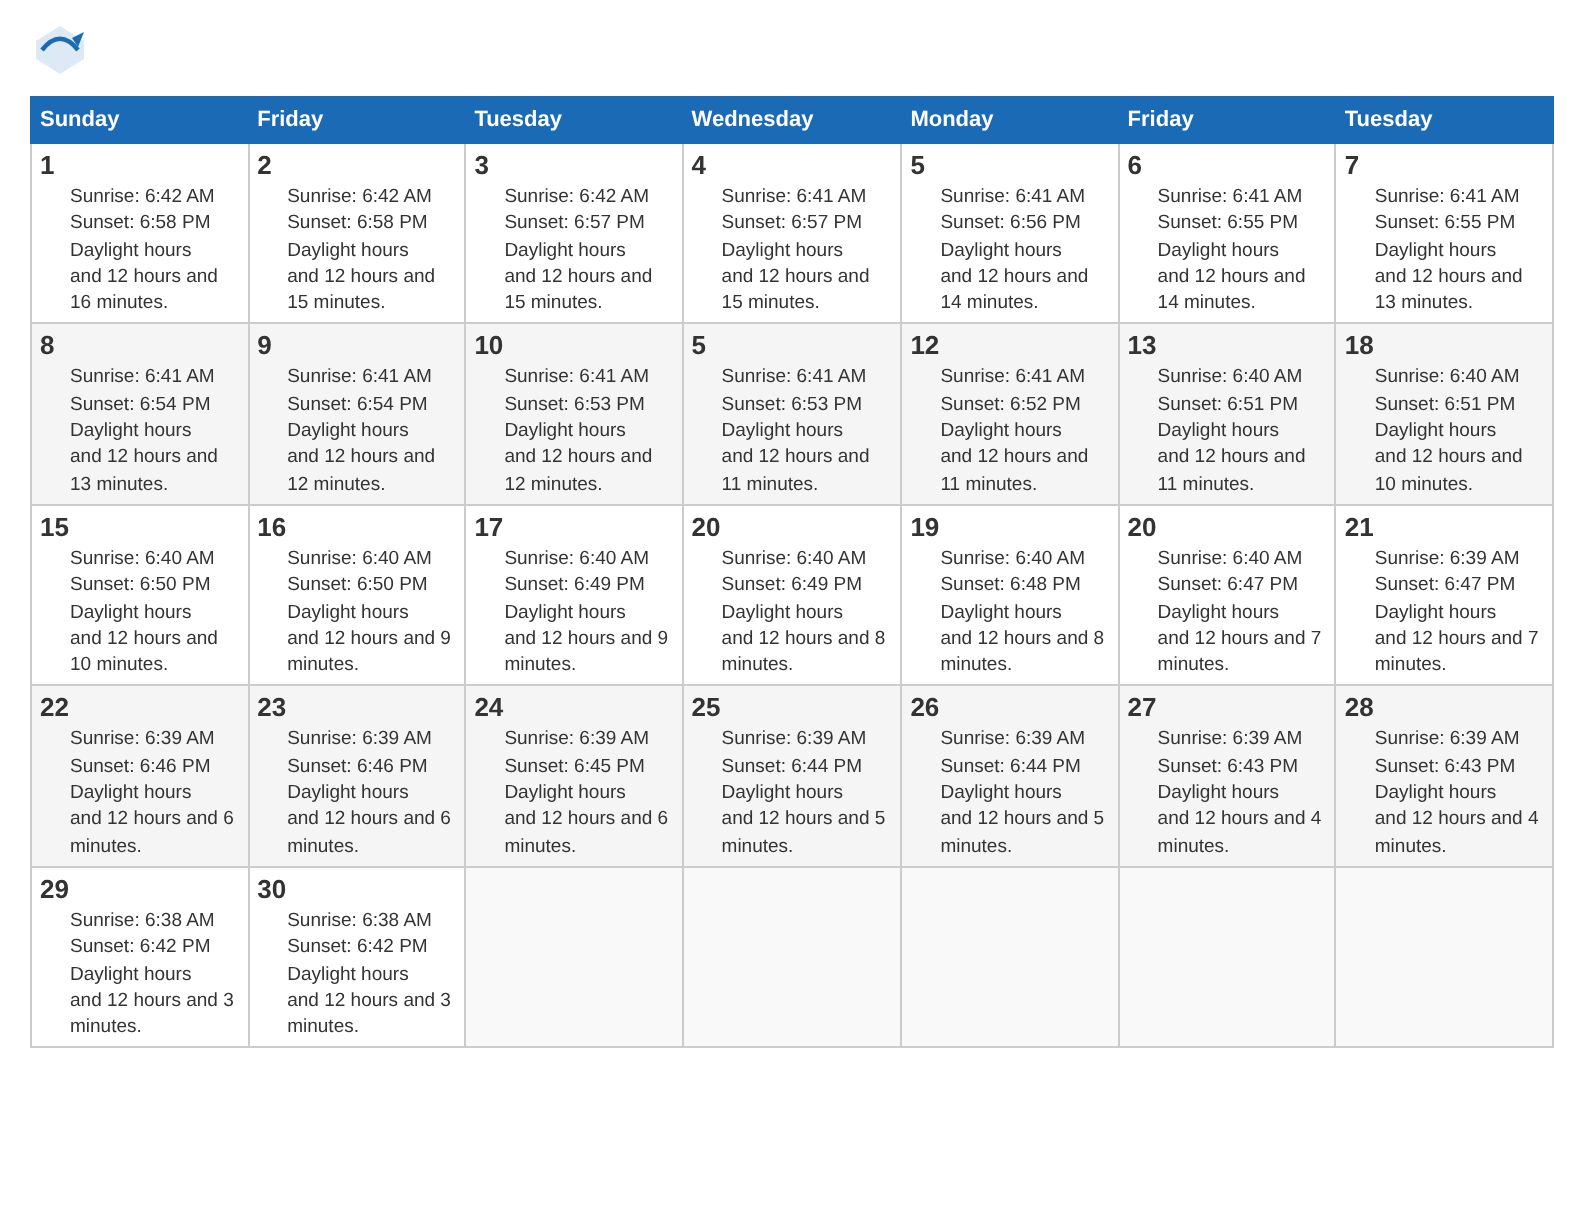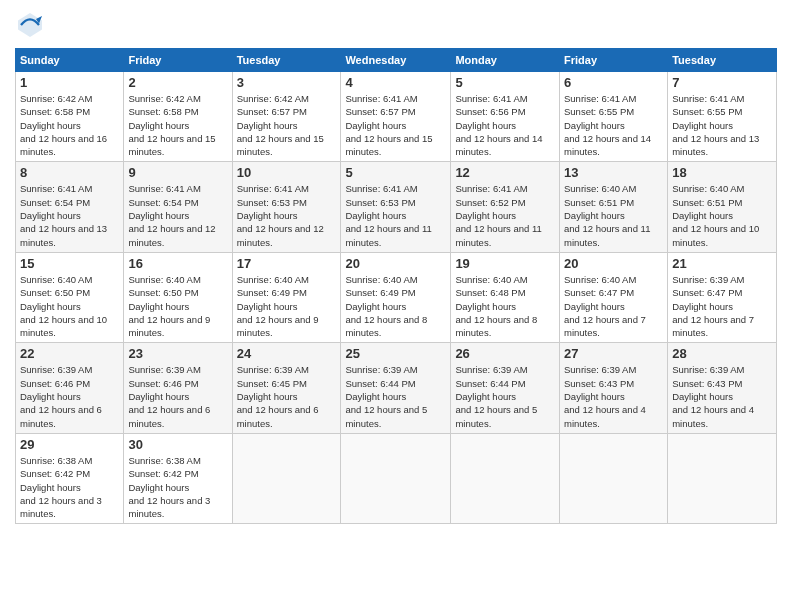--- a/index.html
+++ b/index.html
@@ -87,20 +87,21 @@
     }
     .day-num {
       font-size: 13px;
       font-weight: bold;
       color: #333;
       margin-bottom: 2px;
     }
     .day-info {
       color: #333;
       line-height: 1.4;
+      margin-left: 15px;
     }
     .empty-cell {
       background: #f9f9f9;
     }
   </style>
 </head>
 <body>
 
 <div class="page">
   <div class="header">

